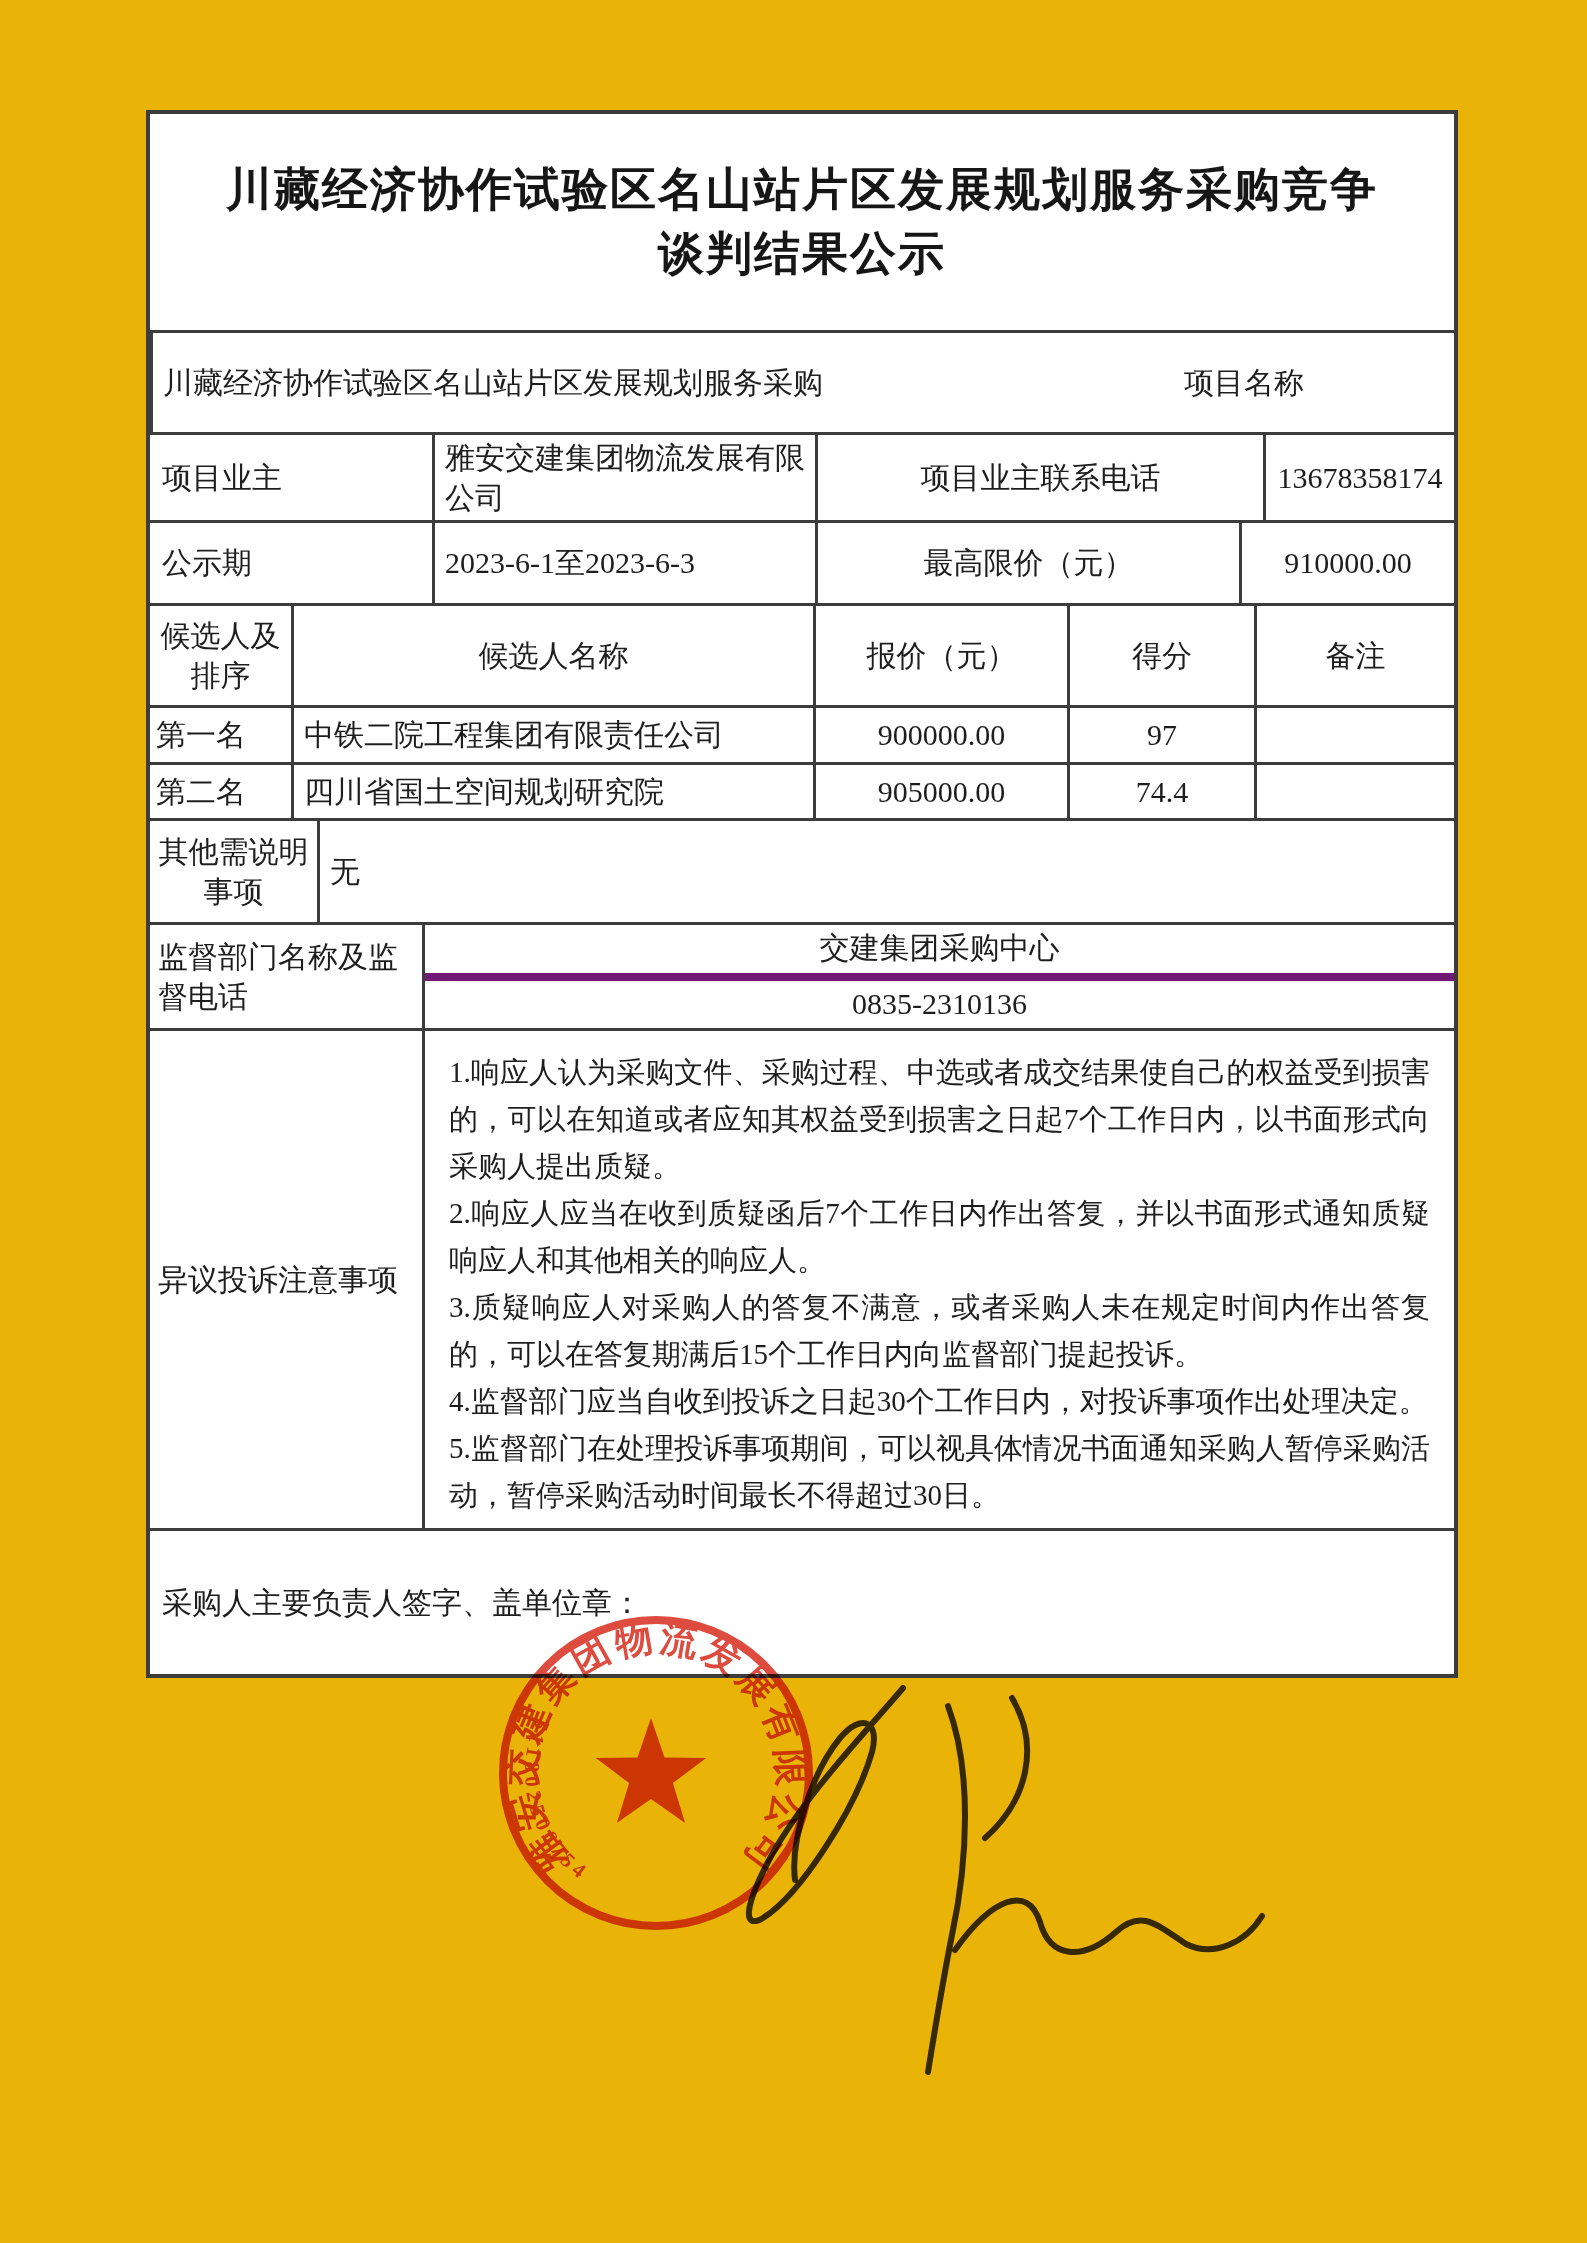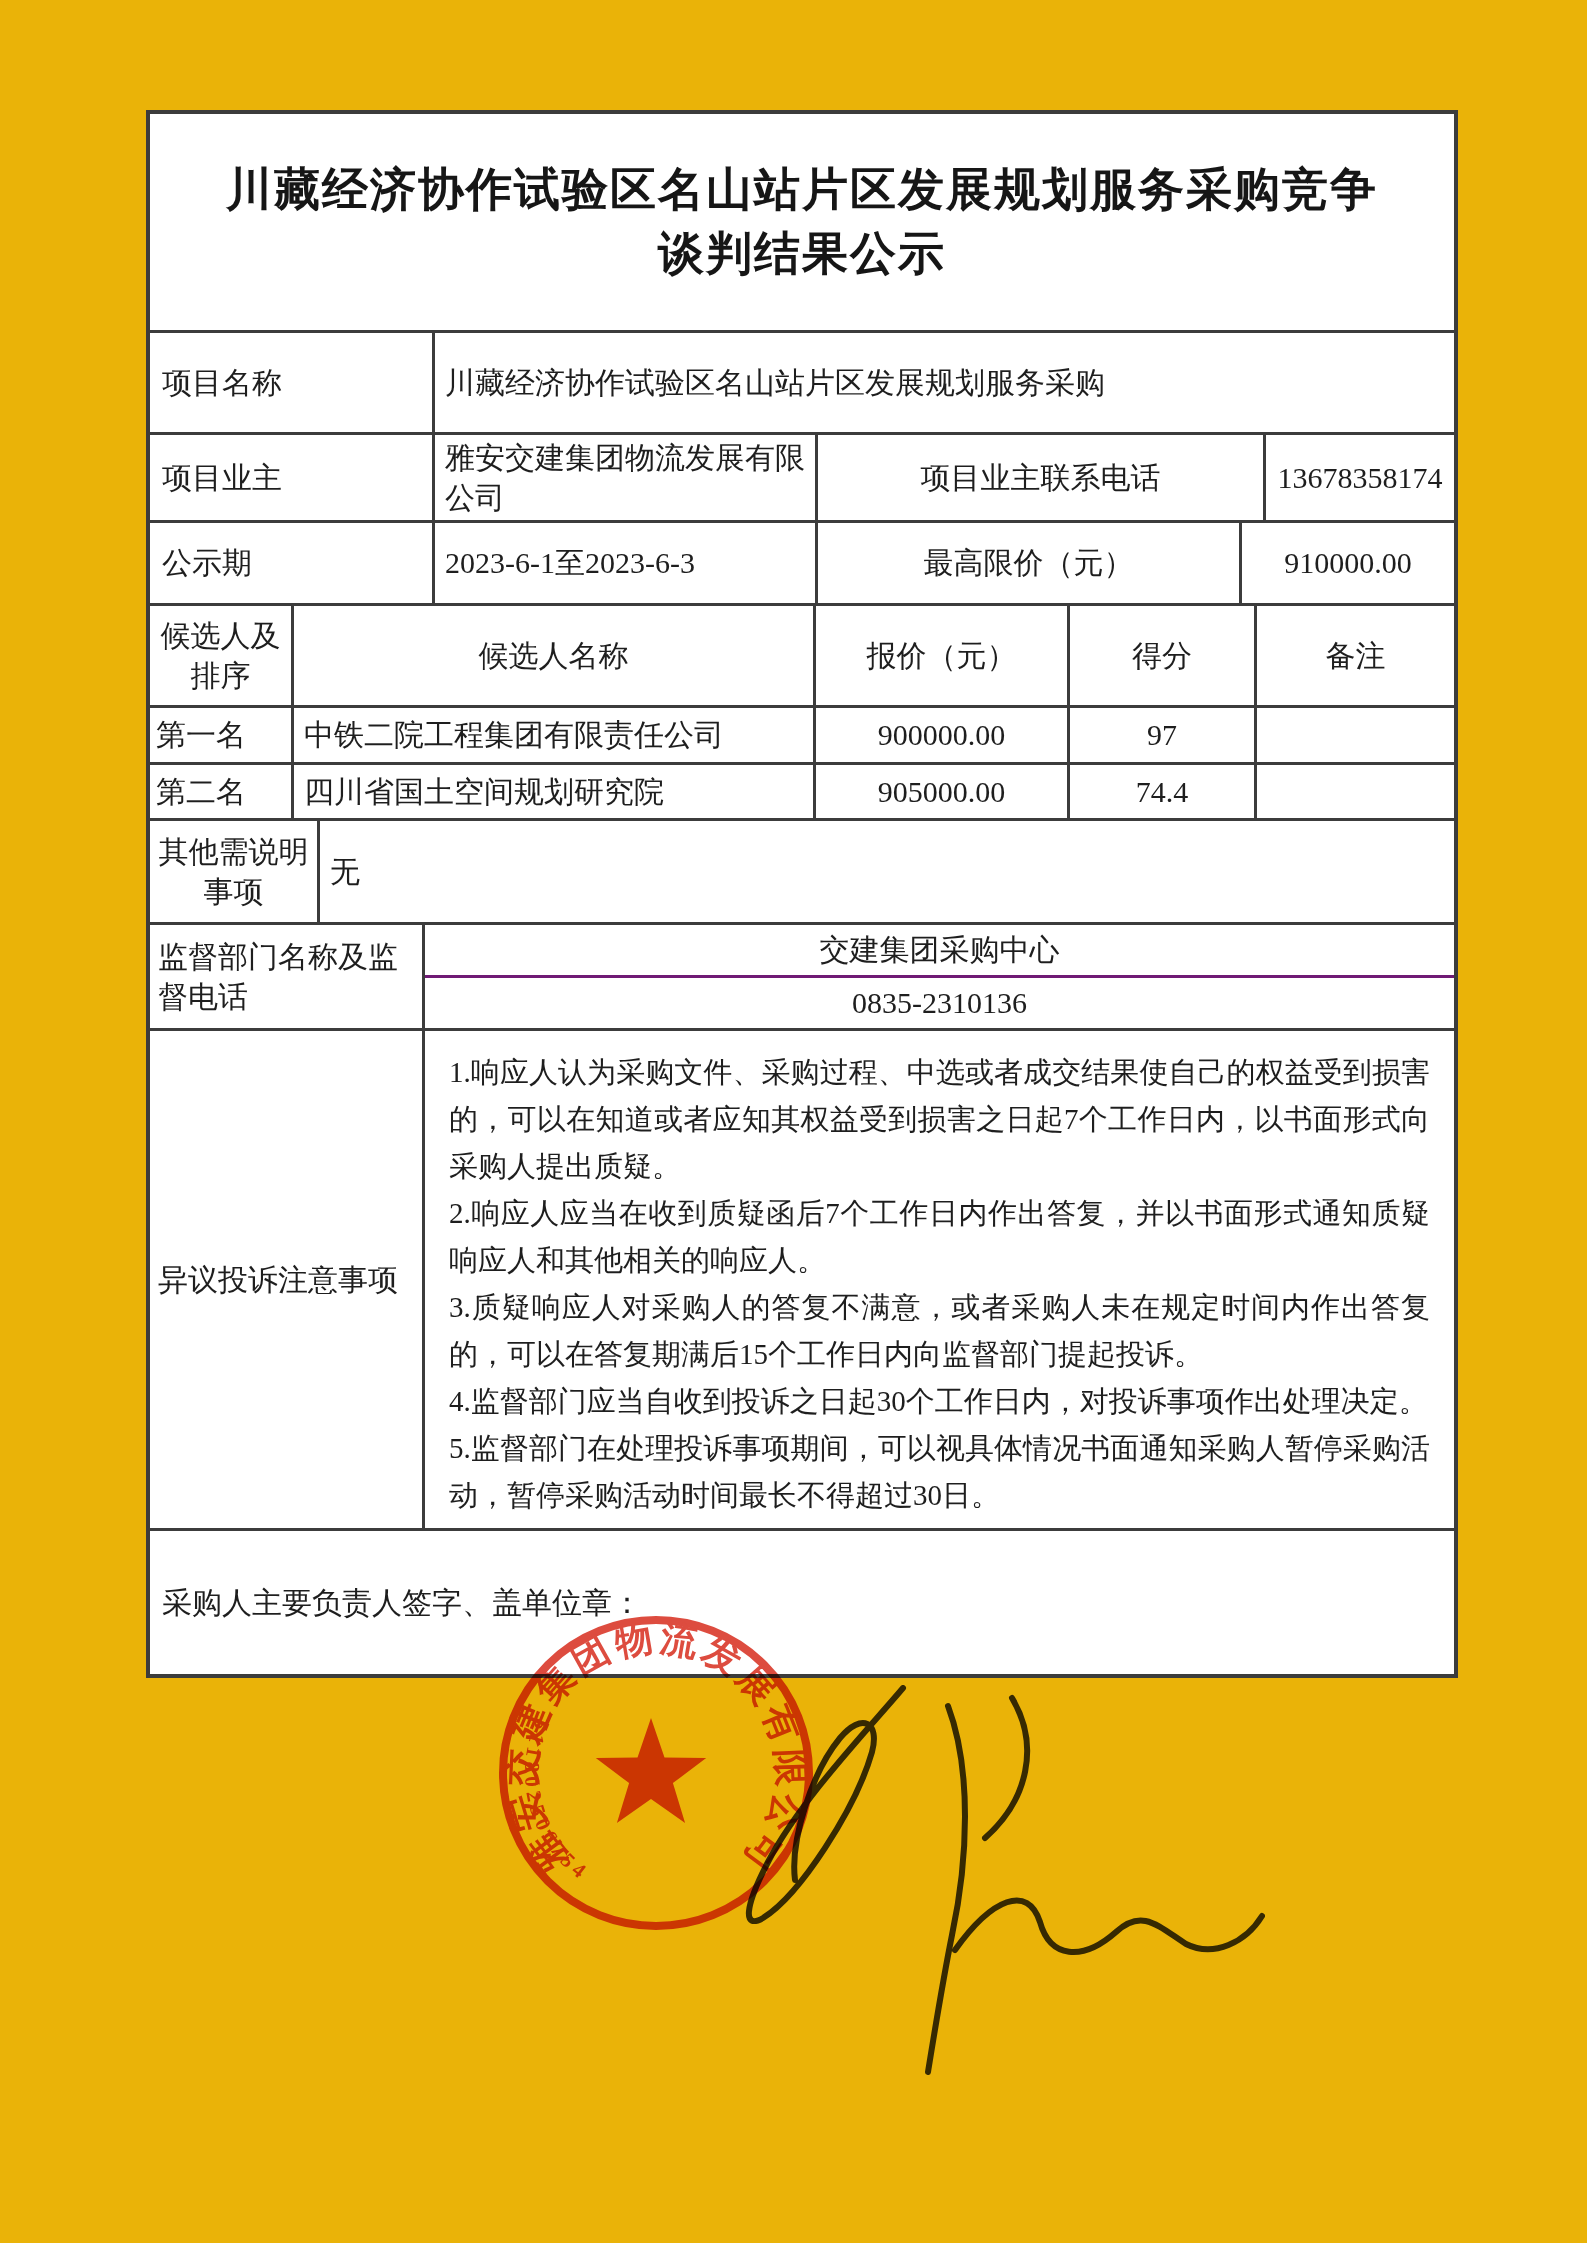--- a/index.html
+++ b/index.html
@@ -48,22 +48,22 @@
   <div class="tbl">
 
     <div class="row first">
       <div class="title-cell cell nb" style="flex:1;">
         <div>川藏经济协作试验区名山站片区发展规划服务采购竞争</div>
         <div>谈判结果公示</div>
       </div>
     </div>
 
     <div class="row" style="height:102px;">
+      <div class="cell" style="flex:1;">川藏经济协作试验区名山站片区发展规划服务采购</div>
       <div class="cell nb lab" style="width:282px;">项目名称</div>
-      <div class="cell" style="flex:1;">川藏经济协作试验区名山站片区发展规划服务采购</div>
     </div>
 
     <div class="row" style="height:88px;justify-content:space-between;">
       <div class="cell nb lab" style="width:282px;">项目业主</div>
       <div class="cell" style="width:383px;">雅安交建集团物流发展有限公司</div>
       <div class="cell center" style="width:448px;">项目业主联系电话</div>
       <div class="cell center" style="flex:1;">13678358174</div>
     </div>
 
 
@@ -100,21 +100,21 @@
 
     <div class="row" style="height:104px;">
       <div class="cell nb center" style="width:167px; padding:4px 4px;">其他需说明事项</div>
       <div class="cell" style="flex:1;">无</div>
     </div>
 
     <div class="row" style="height:106px;">
       <div class="cell nb lab" style="width:272px; padding:12px 8px;">监督部门名称及监督电话</div>
       <div class="stack" style="border-left:3px solid #3c3c3c;">
         <div class="substack" style="flex:1;">交建集团采购中心</div>
-        <div class="substack" style="flex:1; border-top:3px solid #701a75;">0835-2310136</div>
+        <div class="substack" style="flex:1; border-top:8px solid #701a75;">0835-2310136</div>
       </div>
     </div>
 
     <div class="row" style="height:500px;">
       <div class="cell nb lab" style="width:272px; padding:16px 8px;">异议投诉注意事项</div>
       <div class="cell" style="flex:1; align-items:center;">
         <div class="notice-body">
           <div>1.响应人认为采购文件、采购过程、中选或者成交结果使自己的权益受到损害的，可以在知道或者应知其权益受到损害之日起7个工作日内，以书面形式向采购人提出质疑。</div>
           <div>2.响应人应当在收到质疑函后7个工作日内作出答复，并以书面形式通知质疑响应人和其他相关的响应人。</div>
           <div>3.质疑响应人对采购人的答复不满意，或者采购人未在规定时间内作出答复的，可以在答复期满后15个工作日内向监督部门提起投诉。</div>

